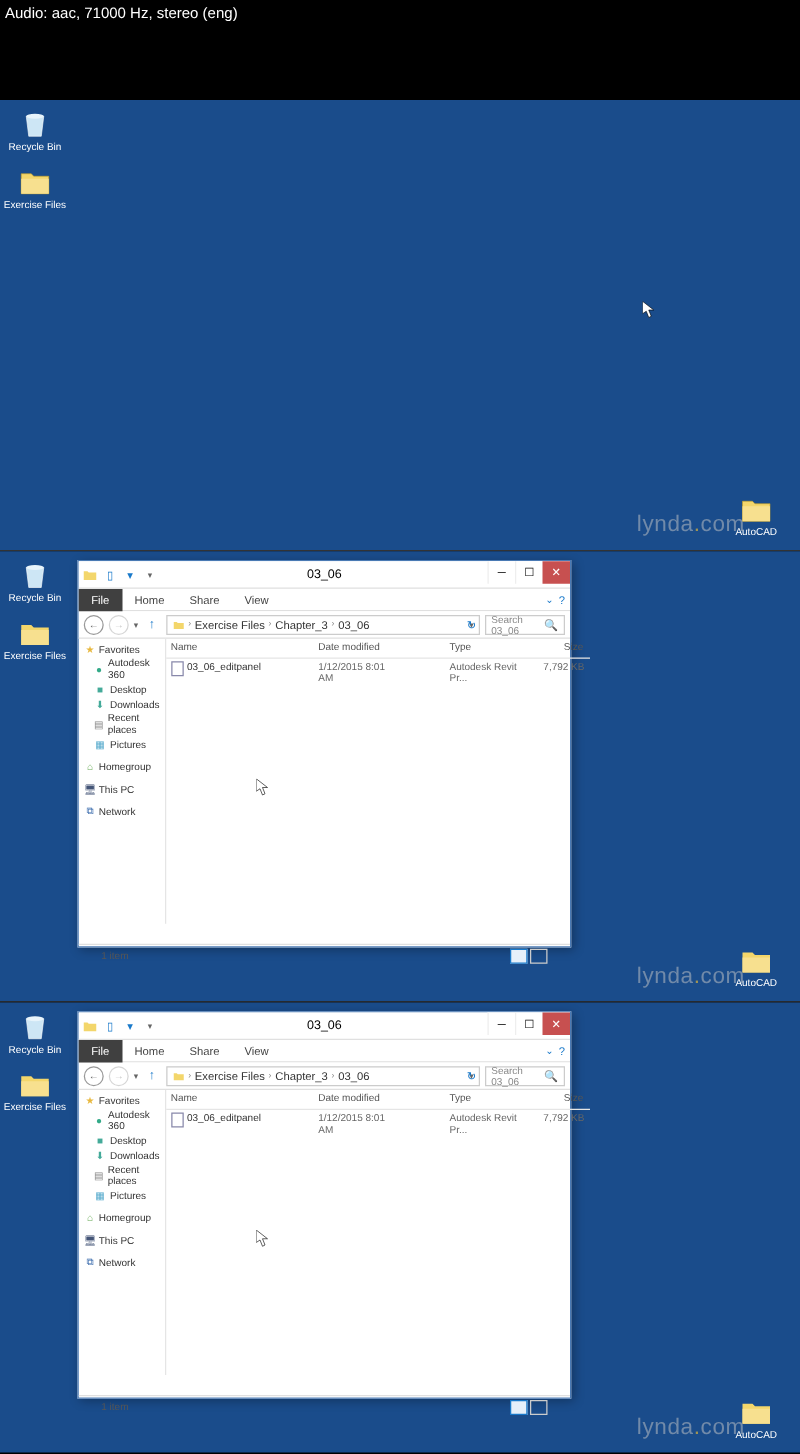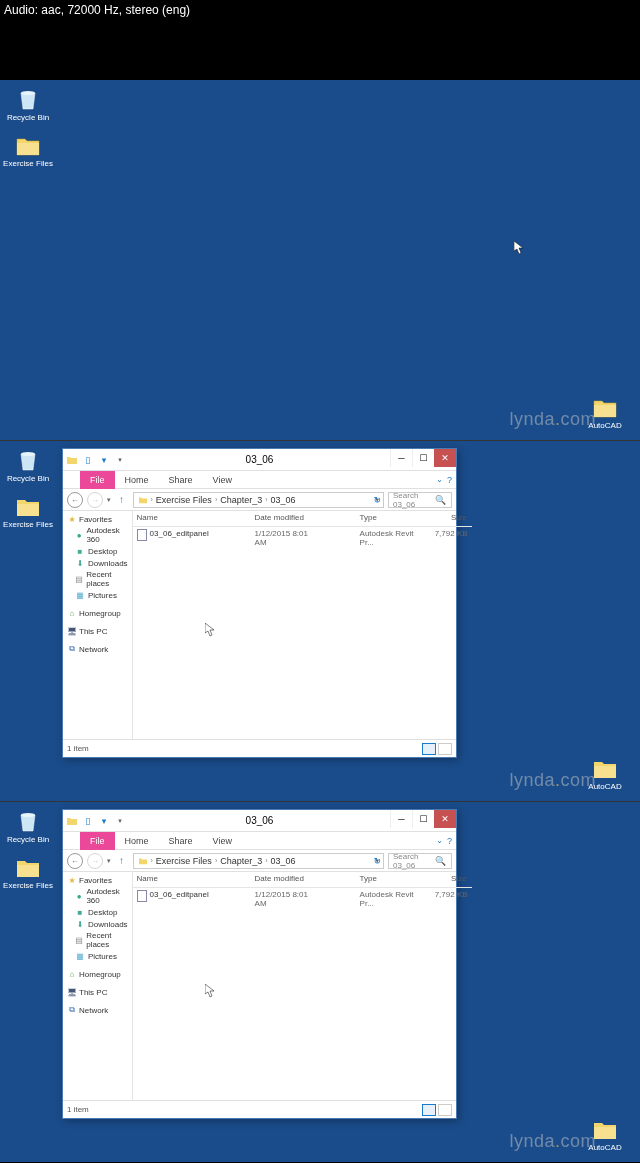--- a/index.html
+++ b/index.html
@@ -27,21 +27,21 @@
 .titlebar { height: 22px; background: #fff; display: flex; align-items: center; position: relative; border-bottom: 1px solid #e0e0e0; }
 .titlebar-left { display: flex; align-items: center; padding: 0 2px; gap: 2px; }
 .tb-icon { width: 14px; height: 14px; display: inline-flex; align-items: center; justify-content: center; }
 .titlebar-title { position: absolute; left: 50%; transform: translateX(-50%); font-size: 10px; color: #000; }
 .win-controls { position: absolute; right: 0; top: 0; display: flex; }
 .win-btn { width: 22px; height: 18px; display: flex; align-items: center; justify-content: center; font-size: 9px; cursor: pointer; }
 .win-close { background: #c75050; color: #fff; }
 .win-min, .win-max { background: #fff; color: #000; border-left: 1px solid #eee; }
 .ribbon-tabs { height: 18px; background: #fff; display: flex; align-items: center; padding: 0; border-bottom: 1px solid #e0e0e0; }
 .ribbon-tab { padding: 0 10px; font-size: 9px; color: #444; height: 18px; display: flex; align-items: center; }
-.ribbon-tab.file { background: #ec4899; color: #fff; margin-left: 17px; }
+.ribbon-tab.file { background: #404040; color: #fff; }
 .nav-row { height: 22px; background: #fff; display: flex; align-items: center; padding: 0 4px; gap: 4px; border-bottom: 1px solid #e0e0e0; }
 .nav-btn { width: 16px; height: 16px; border: 1px solid #999; border-radius: 50%; display: flex; align-items: center; justify-content: center; font-size: 8px; color: #666; }
 .nav-up { width: 14px; height: 14px; color: #1979ca; font-size: 10px; display: flex; align-items: center; justify-content: center; }
 .address-bar { flex: 1; height: 16px; border: 1px solid #ccc; display: flex; align-items: center; padding: 0 4px; font-size: 9px; color: #333; gap: 3px; position: relative; }
 .addr-chevron { color: #888; font-size: 7px; }
 .addr-refresh { position: absolute; right: 2px; color: #1979ca; font-size: 9px; }
 .search-box { width: 64px; height: 16px; border: 1px solid #ccc; font-size: 8px; color: #888; padding: 0 4px; display: flex; align-items: center; }
 .search-box::before { content: ""; }
 .mag-icon { font-size: 9px; color: #555; margin-left: auto; }
 .explorer-body { display: flex; height: calc(100% - 62px - 18px); }
@@ -56,30 +56,30 @@
 .col-h { padding: 2px 4px; border-right: 1px solid transparent; }
 .col-name { width: 118px; }
 .col-date { width: 68px; }
 .col-type { width: 66px; margin-left: 37px; }
 .col-size { width: 50px; text-align: right; }
 .file-row { display: flex; font-size: 8px; color: #333; padding: 1px 0; }
 .file-row .cell { padding: 1px 4px; }
 .file-icon-cell { width: 118px; display: flex; align-items: flex-start; gap: 3px; }
 .file-icon { width: 10px; height: 12px; background: #fff; border: 1px solid #88a; position: relative; }
 .content-cursor { position: absolute; left: 72px; top: 112px; }
-.statusbar { height: 18px; border-top: 1px solid #e0e0e0; display: flex; align-items: center; padding: 0 4px; font-size: 8px; color: #555; justify-content: space-between; }
+.statusbar { height: 18px; border-top: 1px solid #e0e0e0; display: flex; align-items: center; padding: 0 18px; font-size: 8px; color: #555; justify-content: space-between; margin-top: 16px; }
 .view-icons { display: flex; gap: 2px; }
 .view-icon { width: 14px; height: 12px; border: 1px solid #ccc; }
 .view-icon.active { border-color: #1979ca; background: #e6f0fa; }
 </style>
 </head>
 <body>
 
 <div class="info-text">
-  <div>Audio: aac, 72000 Hz, stereo (eng)</div>
+  <div>Audio: aac, 71000 Hz, stereo (eng)</div>
 </div>
 
 <div class="frame frame-0">
   <div class="desktop-icon recycle-bin">
     <svg class="recycle-bin-svg" viewBox="0 0 26 26">
       <path d="M6 8 L20 8 L18 24 L8 24 Z" fill="#cde6f5" stroke="#fff" stroke-width="0.5"></path>
       <ellipse cx="13" cy="8" rx="7" ry="2" fill="#e8f4fb"></ellipse>
     </svg>
     <div>Recycle Bin</div>
   </div>

